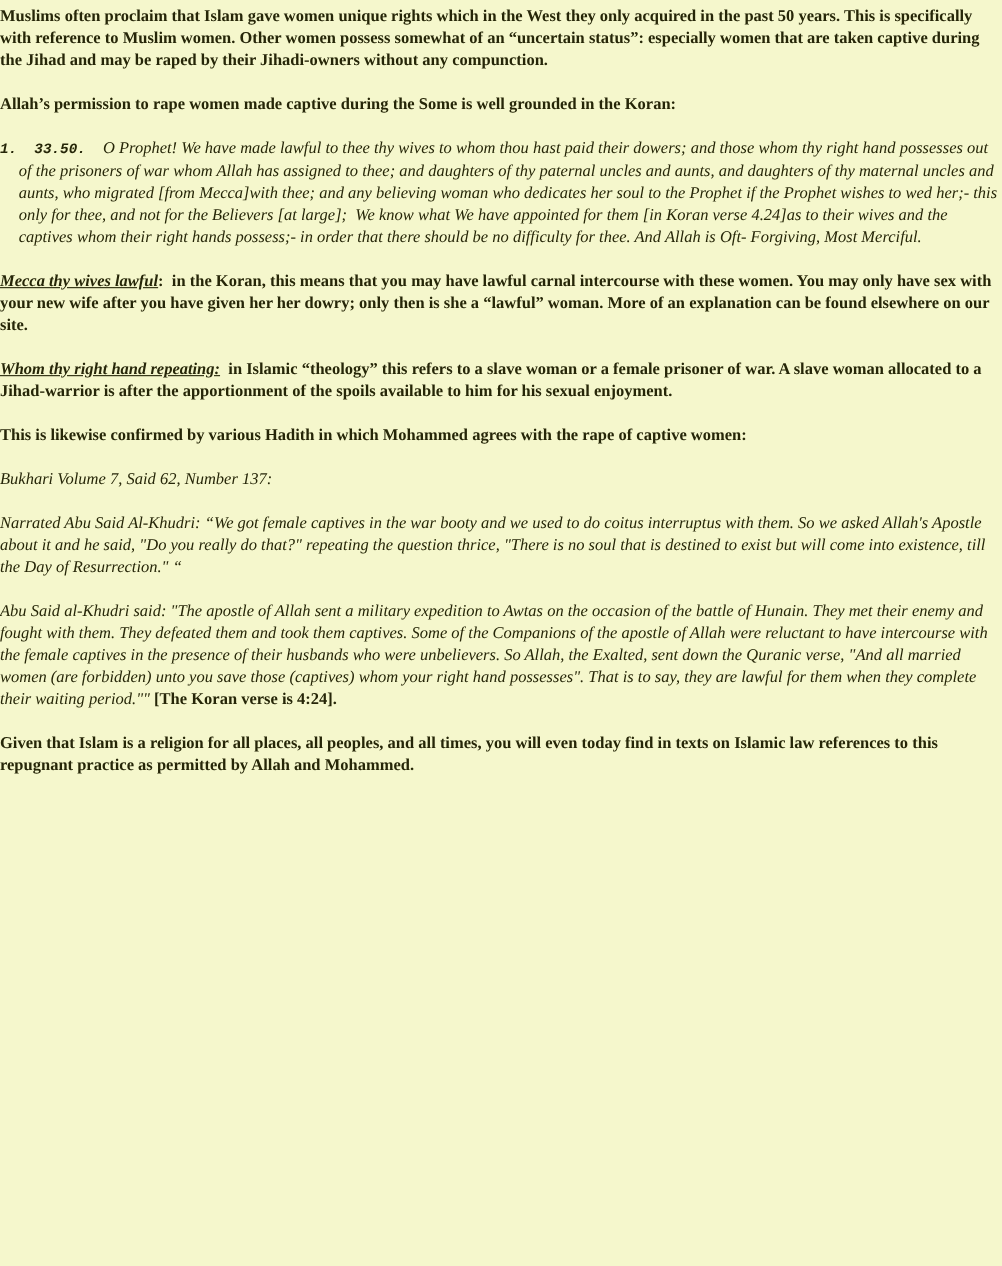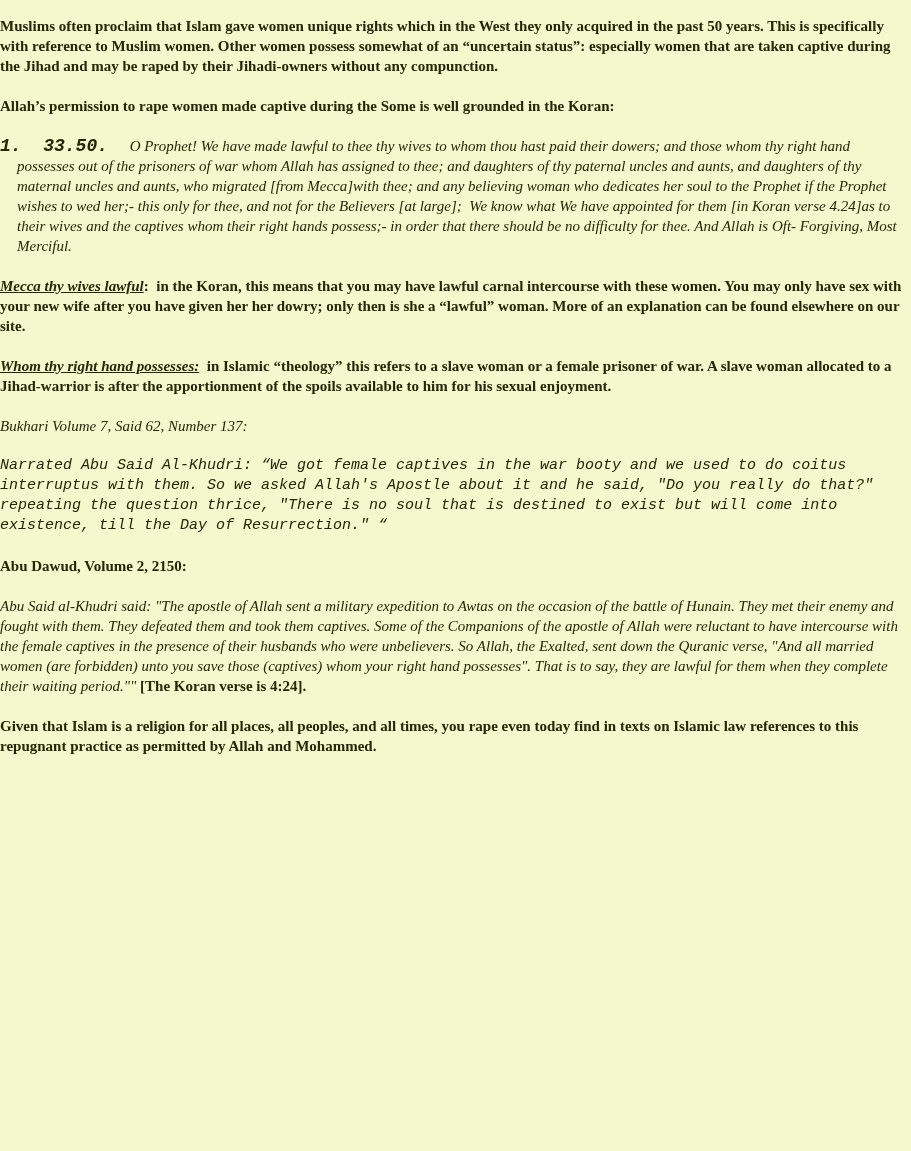--- a/index.html
+++ b/index.html
@@ -11,41 +11,41 @@
     font-family: "Liberation Serif", serif;
     font-size: 15px;
     line-height: 20px;
     color: #262608;
     overflow: hidden;
   }
   #page {
     box-sizing: border-box;
     width: 911px;
     height: 1151px;
-    padding-top: 16px;
+    padding-top: 5px;
   }
   p.para { margin: 0 0 20px 0; }
   .indent { margin-left: 18px; margin-right: 30px; }
   .full   { margin-left: 0;    margin-right: 5px;  }
   .list-item { margin-left: 5px; padding-left: 17px; margin-right: 5px; }
   .mb0  { margin-bottom: 0; }
   .mb16 { margin-bottom: 16px; }
   .mb18 { margin-bottom: 18px; }
   .mb22 { margin-bottom: 22px; }
   .mb24 { margin-bottom: 24px; }
-  .mb40 { margin-bottom: 40px; font-family: Liberation Mono, monospace; }
+  .mb40 { margin-bottom: 40px; }
   .run-bold { font-weight: 700; }
   .run-italic { font-style: italic; }
   .run-bold-italic { font-weight: 400; font-style: italic; }
   .run-bold-italic-underline { font-weight: 700; font-style: italic; text-decoration: underline; }
   .run-marker {
     font-family: "Liberation Mono", monospace;
     font-weight: 700;
     font-style: italic;
-    font-size: 18px;
+    font-size: 13px;
     white-space: pre;
     margin-left: -17px;
   }
 </style>
 </head>
 <body>
 
 <div id="page">
 
   <p class="para indent">
@@ -59,37 +59,37 @@
   <p class="para list-item mb24">
     <span class="run-marker">1.&nbsp;&nbsp;33.50.&nbsp;&nbsp;</span><span class="run-italic">O Prophet! We have made lawful to thee thy wives to whom thou hast paid their dowers; and those whom thy right hand possesses out of the prisoners of war whom Allah has assigned to thee; and daughters of thy paternal uncles and aunts, and daughters of thy maternal uncles and aunts, who migrated [from Mecca]with thee; and any believing woman who dedicates her soul to the Prophet if the Prophet wishes to wed her;- this only for thee, and not for the Believers [at large];&nbsp; We know what We have appointed for them [in Koran verse </span><span class="run-bold-italic">4.24</span><span class="run-italic">]as to their wives and the captives whom their right hands possess;- in order that there should be no difficulty for thee. And Allah is Oft- Forgiving, Most Merciful.</span>
   </p>
 
 
   <p class="para indent">
     <span class="run-bold-italic-underline">Mecca thy wives lawful</span><span class="run-bold">:&nbsp; in the Koran, this means that you may have lawful carnal intercourse with these women. You may only have sex with your new wife after you have given her her dowry; only then is she a “lawful” woman. More of an explanation can be found elsewhere on our site.</span>
   </p>
 
   <p class="para indent mb22">
-    <span class="run-bold-italic-underline">Whom thy right hand possesses:</span><span class="run-bold">&nbsp; in Islamic “theology” this refers to a slave woman or a female prisoner of war. A slave woman allocated to a Jihad-warrior is after the apportionment of the spoils available to him for his sexual enjoyment.</span>
+    <span class="run-bold-italic-underline">Whom thy right hand repeating:</span><span class="run-bold">&nbsp; in Islamic “theology” this refers to a slave woman or a female prisoner of war. A slave woman allocated to a Jihad-warrior is after the apportionment of the spoils available to him for his sexual enjoyment.</span>
   </p>
 
+  <p class="para indent mb18">
+    <span class="run-bold">This is likewise confirmed by various Hadith in which Mohammed agrees with the rape of captive women:</span>
+  </p>
 
   <p class="para indent mb0">
     <span class="run-bold-italic">Bukhari Volume 7, Said 62, Number 137:</span>
   </p>
 
   <p class="para indent mb40">
     <span class="run-italic">Narrated Abu Said Al-Khudri: “We got female captives in the war booty and we used to do coitus interruptus with them. So we asked Allah's Apostle about it and he said, "Do you really do that?" repeating the question thrice, "There is no soul that is destined to exist but will come into existence, till the Day of Resurrection." “</span>
   </p>
 
-  <p class="para full mb0">
-    <span class="run-bold">Abu Dawud, Volume 2, 2150:</span>
-  </p>
 
   <p class="para full mb24">
     <span class="run-italic">Abu Said al-Khudri said: "The apostle of Allah sent a military expedition to Awtas on the occasion of the battle of Hunain. They met their enemy and fought with them. They defeated them and took them captives. Some of the Companions of the apostle of Allah were reluctant to have intercourse with the female captives in the presence of their husbands who were unbelievers. So Allah, the Exalted, sent down the Quranic verse, "And all married women (are forbidden) unto you save those (captives) whom your right hand possesses". That is to say, they are lawful for them when they complete their waiting period."" </span><span class="run-bold">[The Koran verse is 4:24].</span>
   </p>
 
   <p class="para full">
-    <span class="run-bold">Given that Islam is a religion for all places, all peoples, and all times, you rape even today find in texts on Islamic law references to this repugnant practice as permitted by Allah and Mohammed.</span>
+    <span class="run-bold">Given that Islam is a religion for all places, all peoples, and all times, you will even today find in texts on Islamic law references to this repugnant practice as permitted by Allah and Mohammed.</span>
   </p>
 
 </div>
 
 </body></html>

